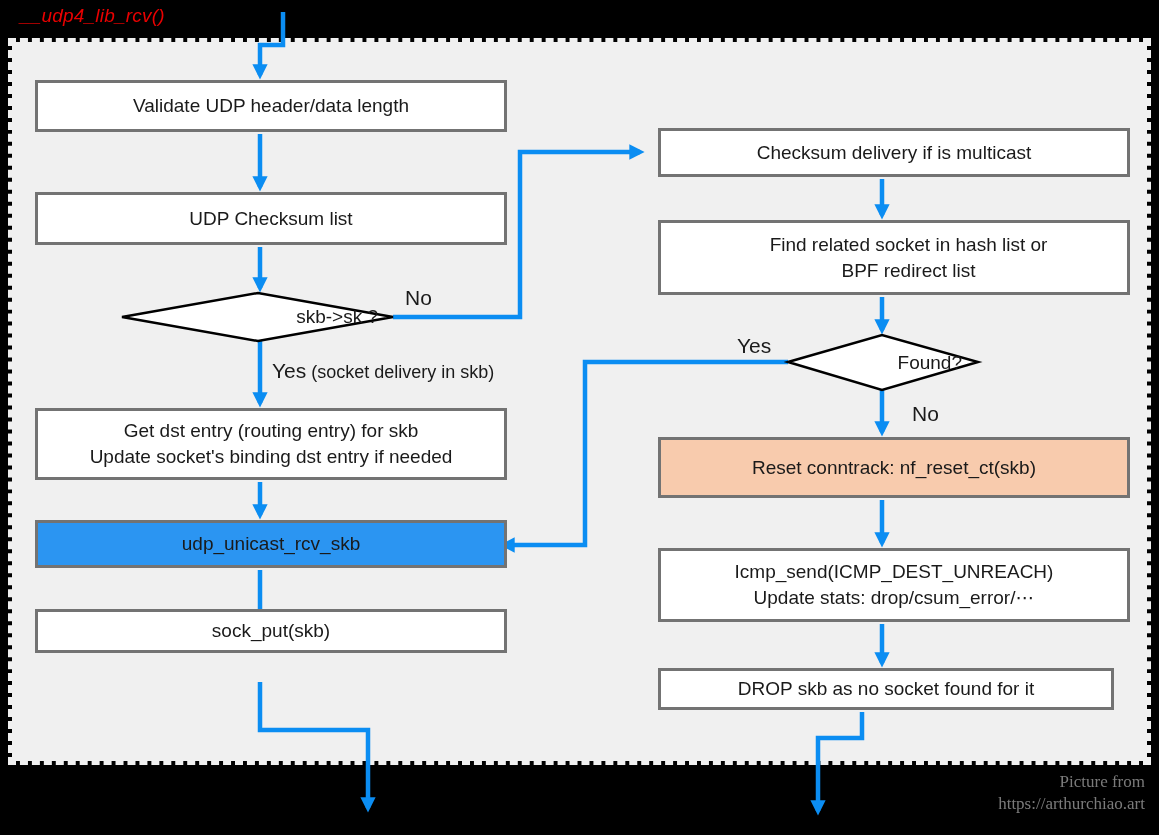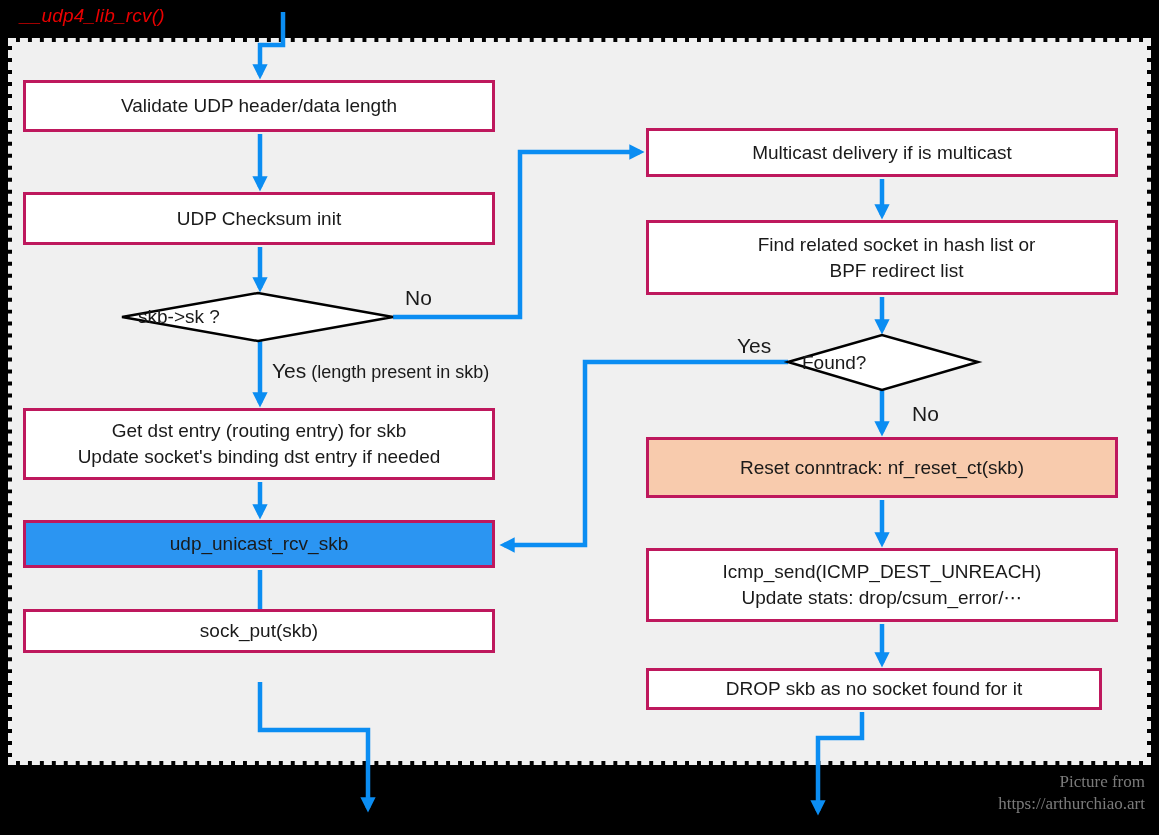--- a/index.html
+++ b/index.html
@@ -13,29 +13,30 @@
     border:4px dashed #f0f0f0;box-sizing:border-box;
   }
   #fn-title{
     position:absolute;left:20px;top:5px;
     color:#ea0000;font-size:19px;font-weight:normal;font-style:italic;
     letter-spacing:0.2px;white-space:nowrap;
   }
   svg.overlay{position:absolute;left:0;top:0;width:1159px;height:835px;}
   .box{
     position:absolute;box-sizing:border-box;
-    background:#fff;border:3px solid #be185d;
+    background:#fff;border:3px solid #737373;
     display:flex;align-items:center;justify-content:center;
     text-align:center;font-size:19px;color:#1a1a1a;line-height:1.35;
     white-space:pre-line;
+    margin-left:12px;
   }
   .box.blue{background:#2b95f2;}
   .box.orange{background:#f8cbad;}
   .dlabel{
-    position:absolute;text-align:left;font-size:19px;color:#1a1a1a;
+    position:absolute;text-align:right;font-size:19px;color:#1a1a1a;
     pointer-events:none;
   }
   .edge-label{
     position:absolute;font-size:21px;color:#1a1a1a;white-space:nowrap;
   }
   .edge-label .note{font-size:18px;}
   #watermark{
     position:absolute;right:14px;top:771px;text-align:right;
     font-family:"Liberation Serif","DejaVu Serif",serif;
     color:#7b7b7b;font-size:17px;line-height:1.3;margin-left:8px;
@@ -73,38 +74,38 @@
       <path d="M862,712 L862,738 L818,738 L818,811" marker-end="url(#arr)"></path>
       <path d="M788,362 L585,362 L585,545 L504,545" marker-end="url(#arr)"></path>
     </g>
     <g fill="#ffffff" stroke="#000000" stroke-width="2.5">
       <polygon points="122,317 258,293 393,317 258,341"></polygon>
       <polygon points="788,362 882,335 978,362 882,390"></polygon>
     </g>
   </svg>
 
   <div class="box" style="left:23px;top:80px;width:472px;height:52px;">Validate UDP header/data length</div>
-  <div class="box" style="left:23px;top:192px;width:472px;height:53px;">UDP Checksum init</div>
+  <div class="box" style="left:23px;top:192px;width:472px;height:53px;">UDP Checksum list</div>
   <div class="dlabel" style="left:138px;top:306px;width:240px;">skb-&gt;sk ?</div>
   <div class="box" style="left:23px;top:408px;width:472px;height:72px;">Get dst entry (routing entry) for skb
 Update socket's binding dst entry if needed</div>
   <div class="box blue" style="left:23px;top:520px;width:472px;height:48px;">udp_unicast_rcv_skb</div>
   <div class="box" style="left:23px;top:609px;width:472px;height:44px;">sock_put(skb)</div>
 
-  <div class="box" style="left:646px;top:128px;width:472px;height:49px;">Multicast delivery if is multicast</div>
+  <div class="box" style="left:646px;top:128px;width:472px;height:49px;">Checksum delivery if is multicast</div>
   <div class="box" style="left:646px;top:220px;width:472px;height:75px;padding-left:29px;">Find related socket in hash list or
 BPF redirect list</div>
   <div class="dlabel" style="left:802px;top:352px;width:160px;">Found?</div>
   <div class="box orange" style="left:646px;top:437px;width:472px;height:61px;">Reset conntrack: nf_reset_ct(skb)</div>
   <div class="box" style="left:646px;top:548px;width:472px;height:74px;">Icmp_send(ICMP_DEST_UNREACH)
 Update stats: drop/csum_error/⋯</div>
   <div class="box" style="left:646px;top:668px;width:456px;height:42px;">DROP skb as no socket found for it</div>
 
   <div class="edge-label" style="left:405px;top:286px;">No</div>
-  <div class="edge-label" style="left:272px;top:359px;"><span>Yes</span><span class="note"> (length present in skb)</span></div>
+  <div class="edge-label" style="left:272px;top:359px;"><span>Yes</span><span class="note"> (socket delivery in skb)</span></div>
   <div class="edge-label" style="left:737px;top:334px;">Yes</div>
   <div class="edge-label" style="left:912px;top:402px;">No</div>
 
   <div id="watermark">
     <div>Picture from</div>
     <div>https://arthurchiao.art</div>
   </div>
 
 </div>
 

